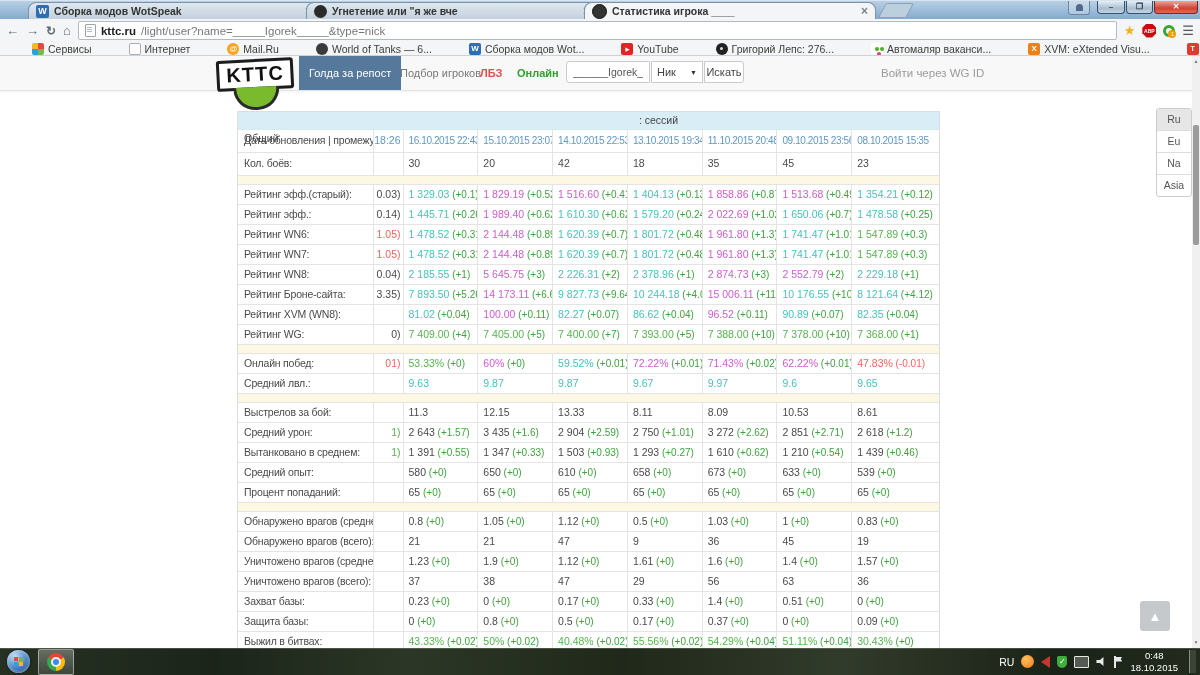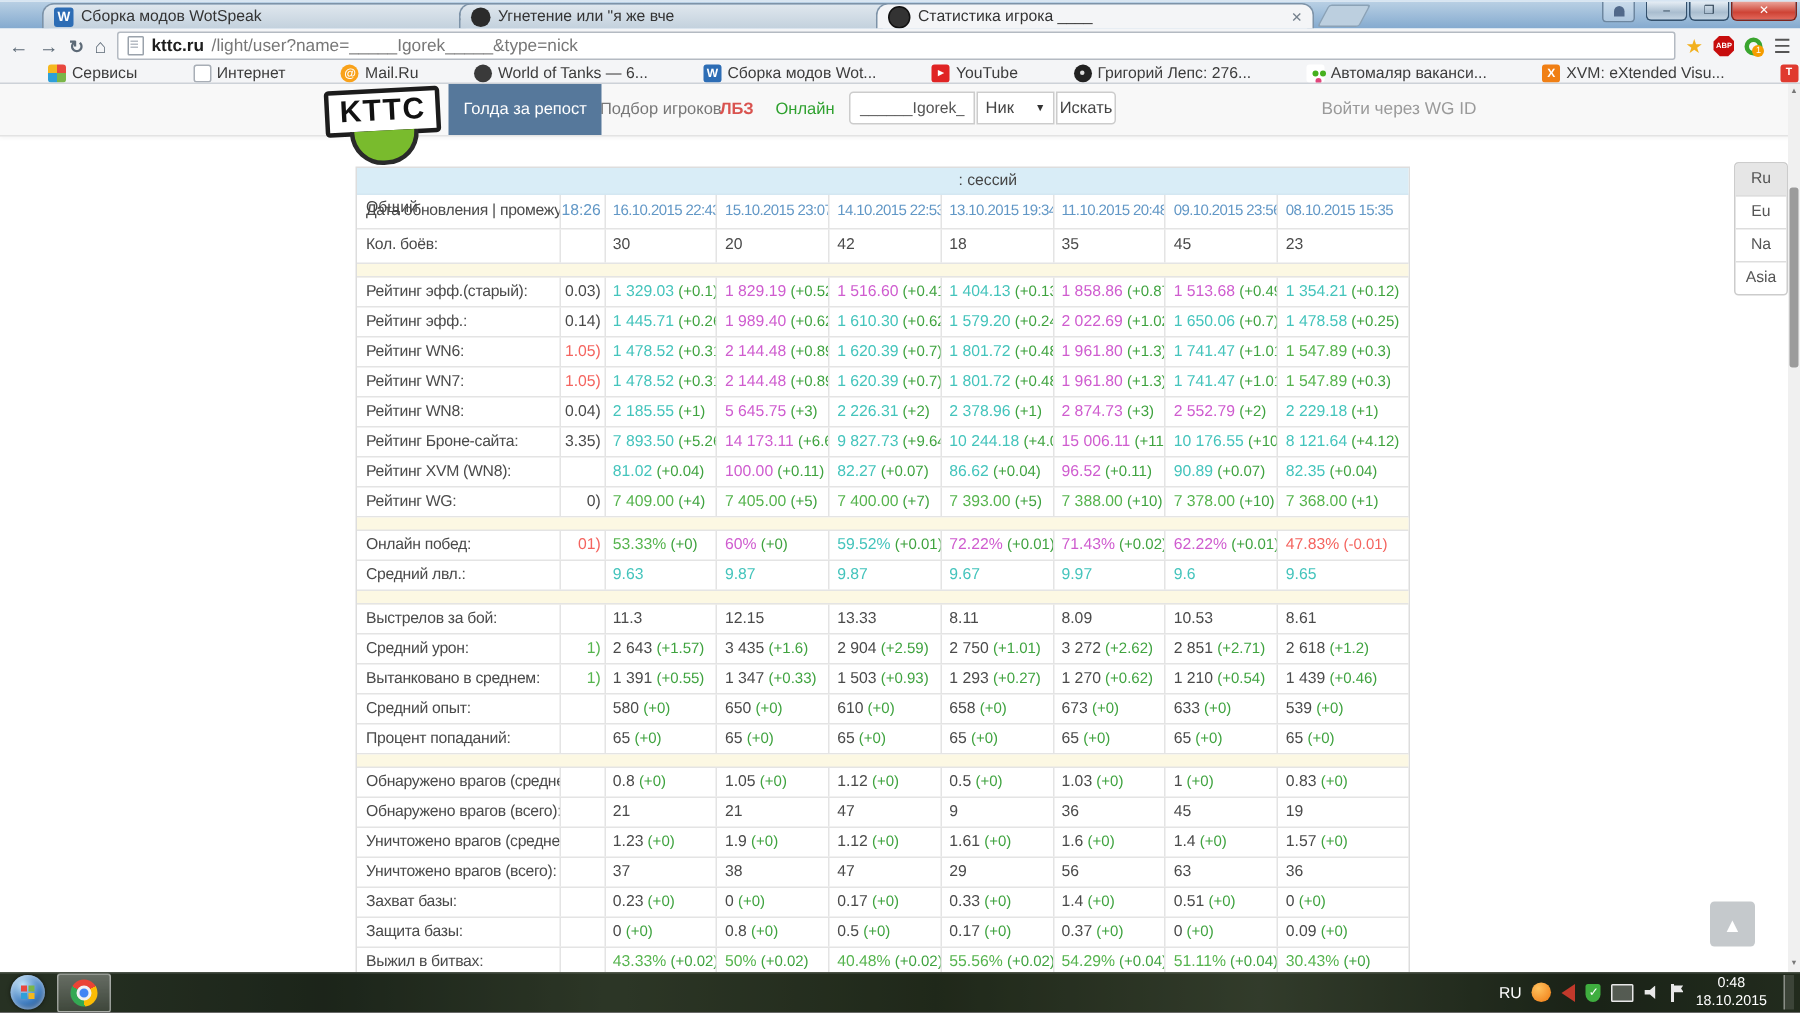--- a/index.html
+++ b/index.html
@@ -1,20 +1,20 @@
 <!DOCTYPE html>
 <html><head>
 <meta charset="utf-8">
 <style>
   html,body{margin:0;padding:0;background:#000;}
   #screen{position:relative;width:1200px;height:675px;overflow:hidden;
     font-family:"Liberation Sans",sans-serif;background:#fff;-webkit-font-smoothing:antialiased;}
   
   .titlebar{position:absolute;top:0;left:0;right:0;height:19px;
-    background:linear-gradient(#b9d0e4,#84aacf);border-top:1px solid #d7e5f2;box-sizing:border-box;}
+    background:linear-gradient(#b9d0e4,#84aacf);border-top:1px solid #d7e5f2;box-sizing:border-box;font-weight:bold;}
   .tabstrip{position:absolute;left:28px;bottom:0;height:18px;display:flex;align-items:flex-end;}
   .tab{position:relative;width:292px;height:17px;margin-right:-14px;padding:0 7px;box-sizing:border-box;
     display:flex;align-items:center;gap:5px;border:1px solid #7d93a8;border-bottom:none;
     border-radius:8px 8px 0 0;background:linear-gradient(#dfe7ee,#c3d1dd);font-size:10.5px;color:#333;overflow:hidden;}
   .tab.active{background:#f4f5f7;z-index:5;}
   .tab-title{flex:1;white-space:nowrap;overflow:hidden;}
   .tab-close{color:#76828e;font-size:12px;line-height:1;flex:none;}
   .fav{width:13px;height:13px;flex:none;border-radius:2px;display:flex;align-items:center;justify-content:center;
     font-size:9px;font-weight:bold;color:#fff;}
   .fav.wotspeak-w-icon{background:#2d6db5;}
@@ -74,21 +74,21 @@
   .site-header{position:relative;height:34px;background:#f8f8f8;border-bottom:1px solid #e3e3e3;
     box-shadow:0 1px 3px rgba(0,0,0,.05);}
   .logo-wrap{position:absolute;left:217px;top:3px;z-index:6;transform:rotate(-3deg);}
   .logo-stamp{background:#fff;border:3px solid #1c1c1c;border-radius:3px;padding:1px 7px;
     font-size:20px;font-weight:bold;color:#111;letter-spacing:1px;box-shadow:0 0 0 1px #fff inset;}
   .logo-shield{width:40px;height:20px;margin:-3px auto 0;background:#79bb2d;border:3px solid #2a2a2a;border-top:none;
     border-radius:0 0 22px 22px;}
   .nav-item{position:absolute;top:0;height:34px;line-height:34px;font-size:11px;color:#777;padding:0 10px;}
   .nav-item.active{background:#56789b;color:#fff;}
   .nav-lbz{color:#d9534f;font-weight:bold;}
-  .nav-online{color:#2fa12f;font-weight:normal;}
+  .nav-online{color:#2fa12f;font-weight:bold;}
   .search-input{position:absolute;left:566px;top:5px;width:84px;height:22px;box-sizing:border-box;
     border:1px solid #ccc;border-radius:3px 0 0 3px;font-size:10.5px;color:#555;padding:0 6px;background:#fff;
     font-family:"Liberation Sans",sans-serif;}
   .search-select{position:absolute;left:651px;top:5px;width:52px;height:22px;box-sizing:border-box;
     border:1px solid #ccc;background:#fff;font-size:11px;color:#444;display:flex;align-items:center;
     justify-content:space-between;padding:0 5px;}
   .search-select .car{font-size:7px;color:#333;}
   .search-btn{position:absolute;left:704px;top:5px;width:40px;height:22px;box-sizing:border-box;border:1px solid #ccc;
     border-radius:0 3px 3px 0;background:#fff;font-size:11px;color:#444;display:flex;align-items:center;justify-content:center;}
   .login-link{position:absolute;left:881px;top:0;height:34px;line-height:34px;font-size:11.5px;color:#9a9a9a;}
@@ -441,21 +441,21 @@
           <div class="cell valc"><span class="c-d">2 851</span><span class="dl"> (+2.71)</span></div>
           <div class="cell valc last"><span class="c-d">2 618</span><span class="dl"> (+1.2)</span></div>
         </div>
         <div class="trow">
           <div class="cell lblc">Вытанковано в среднем:</div>
           <div class="cell nrwc"><span class="c-g">1)</span></div>
           <div class="cell valc"><span class="c-d">1 391</span><span class="dl"> (+0.55)</span></div>
           <div class="cell valc"><span class="c-d">1 347</span><span class="dl"> (+0.33)</span></div>
           <div class="cell valc"><span class="c-d">1 503</span><span class="dl"> (+0.93)</span></div>
           <div class="cell valc"><span class="c-d">1 293</span><span class="dl"> (+0.27)</span></div>
-          <div class="cell valc"><span class="c-d">1 270</span><span class="dl"> (+0.62)</span></div>
+          <div class="cell valc"><span class="c-d">1 610</span><span class="dl"> (+0.62)</span></div>
           <div class="cell valc"><span class="c-d">1 210</span><span class="dl"> (+0.54)</span></div>
           <div class="cell valc last"><span class="c-d">1 439</span><span class="dl"> (+0.46)</span></div>
         </div>
         <div class="trow">
           <div class="cell lblc">Средний опыт:</div>
           <div class="cell nrwc"></div>
           <div class="cell valc"><span class="c-d">580</span><span class="dl"> (+0)</span></div>
           <div class="cell valc"><span class="c-d">650</span><span class="dl"> (+0)</span></div>
           <div class="cell valc"><span class="c-d">610</span><span class="dl"> (+0)</span></div>
           <div class="cell valc"><span class="c-d">658</span><span class="dl"> (+0)</span></div>

